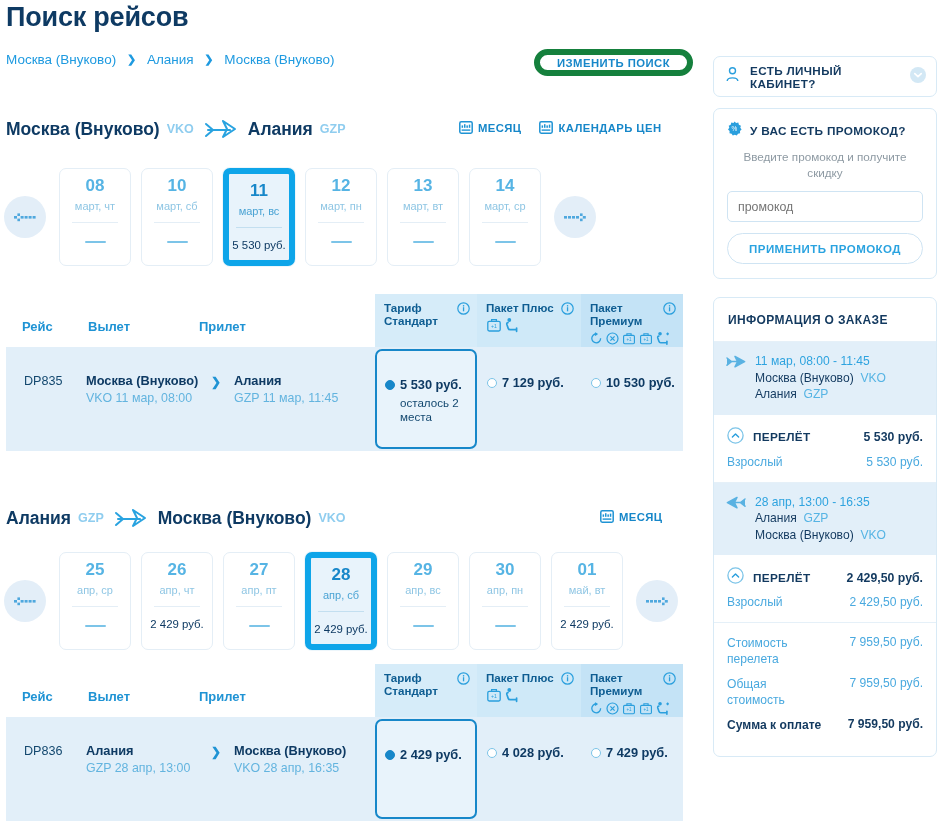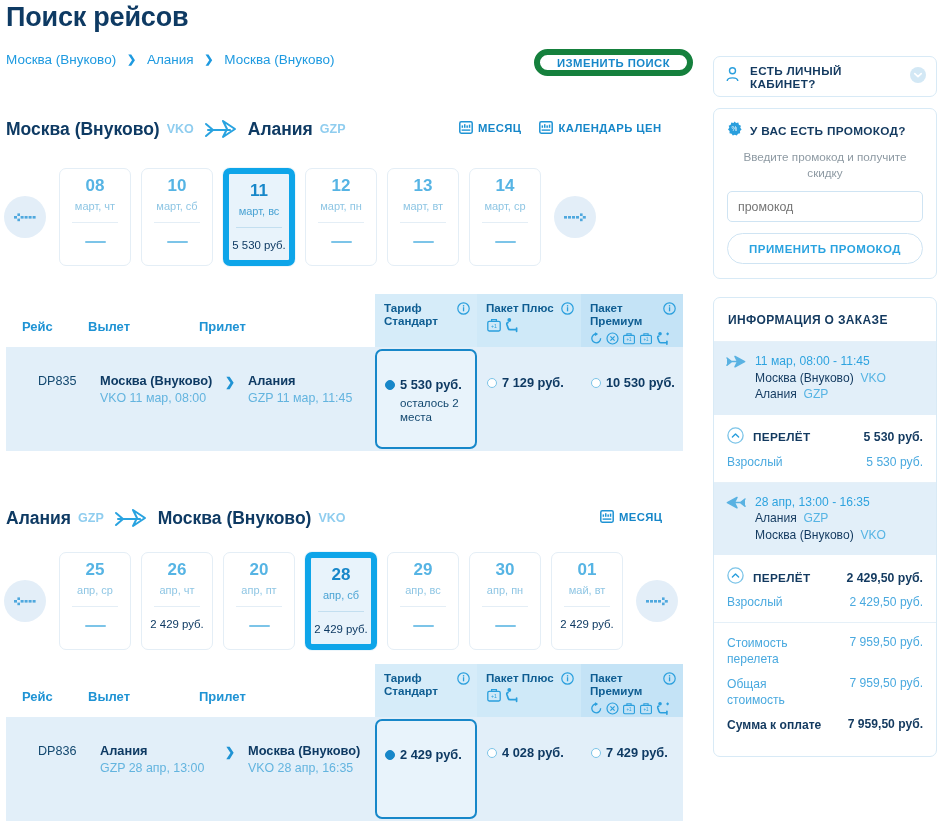--- a/index.html
+++ b/index.html
@@ -88,21 +88,21 @@
   }
   .fcol.plus { width: 104px; background: #cfe9f8; }
   .fcol.premium { width: 102px; background: #c4e3f6; }
   .fcol .cname { font-size: 11.6px; font-weight: bold; color: #0e5d92; line-height: 13px; padding-right: 16px; }
   .fcol .info { position: absolute; right: 7px; top: 7px; cursor: pointer; }
   .fcol .perks { display: flex; gap: 3px; align-items: center; margin-top: 3px; }
   .labels { position: absolute; left: 16px; top: 26px; display: flex; }
   .labels div { font-size: 13px; font-weight: bold; color: #1f93d4; }
 
   .fare-row { display: flex; background: #e2eff9; min-height: 104px; position: relative; }
-  .fare-info { flex: 1; display: flex; align-items: flex-start; padding: 26px 0 14px 32px; }
+  .fare-info { flex: 1; display: flex; align-items: flex-start; padding: 26px 0 14px 18px; }
   .flightno { width: 62px; font-size: 12.6px; color: #13486f; padding-top: 1px; }
   .leg { width: 125px; }
   .leg .city { font-size: 12.8px; font-weight: bold; color: #0e3a63; line-height: 15.5px; }
   .leg .meta { font-size: 12.4px; color: #63b4df; line-height: 16px; margin-top: 1px; }
   .leg-arrow { width: 23px; padding-top: 2px; color: #1f93d4; font-size: 12px; font-weight: bold; }
 
   .fare-cells { display: flex; }
   .fcell {
     width: 102px; display: flex; flex-direction: column;
     align-items: flex-start; padding: 28px 6px 0 10px; cursor: pointer;
@@ -467,21 +467,21 @@
           <div class="rule"></div>
           <span class="dash"></span>
         </div>
         <div class="date-card">
           <div class="dnum">26</div>
           <div class="dmon">апр, чт</div>
           <div class="rule"></div>
           <div class="dprice has">2 429 руб.</div>
         </div>
         <div class="date-card">
-          <div class="dnum">20</div>
+          <div class="dnum">27</div>
           <div class="dmon">апр, пт</div>
           <div class="rule"></div>
           <span class="dash"></span>
         </div>
         <div class="date-card active">
           <div class="dnum">28</div>
           <div class="dmon">апр, сб</div>
           <div class="rule"></div>
           <div class="dprice has">2 429 руб.</div>
         </div>

